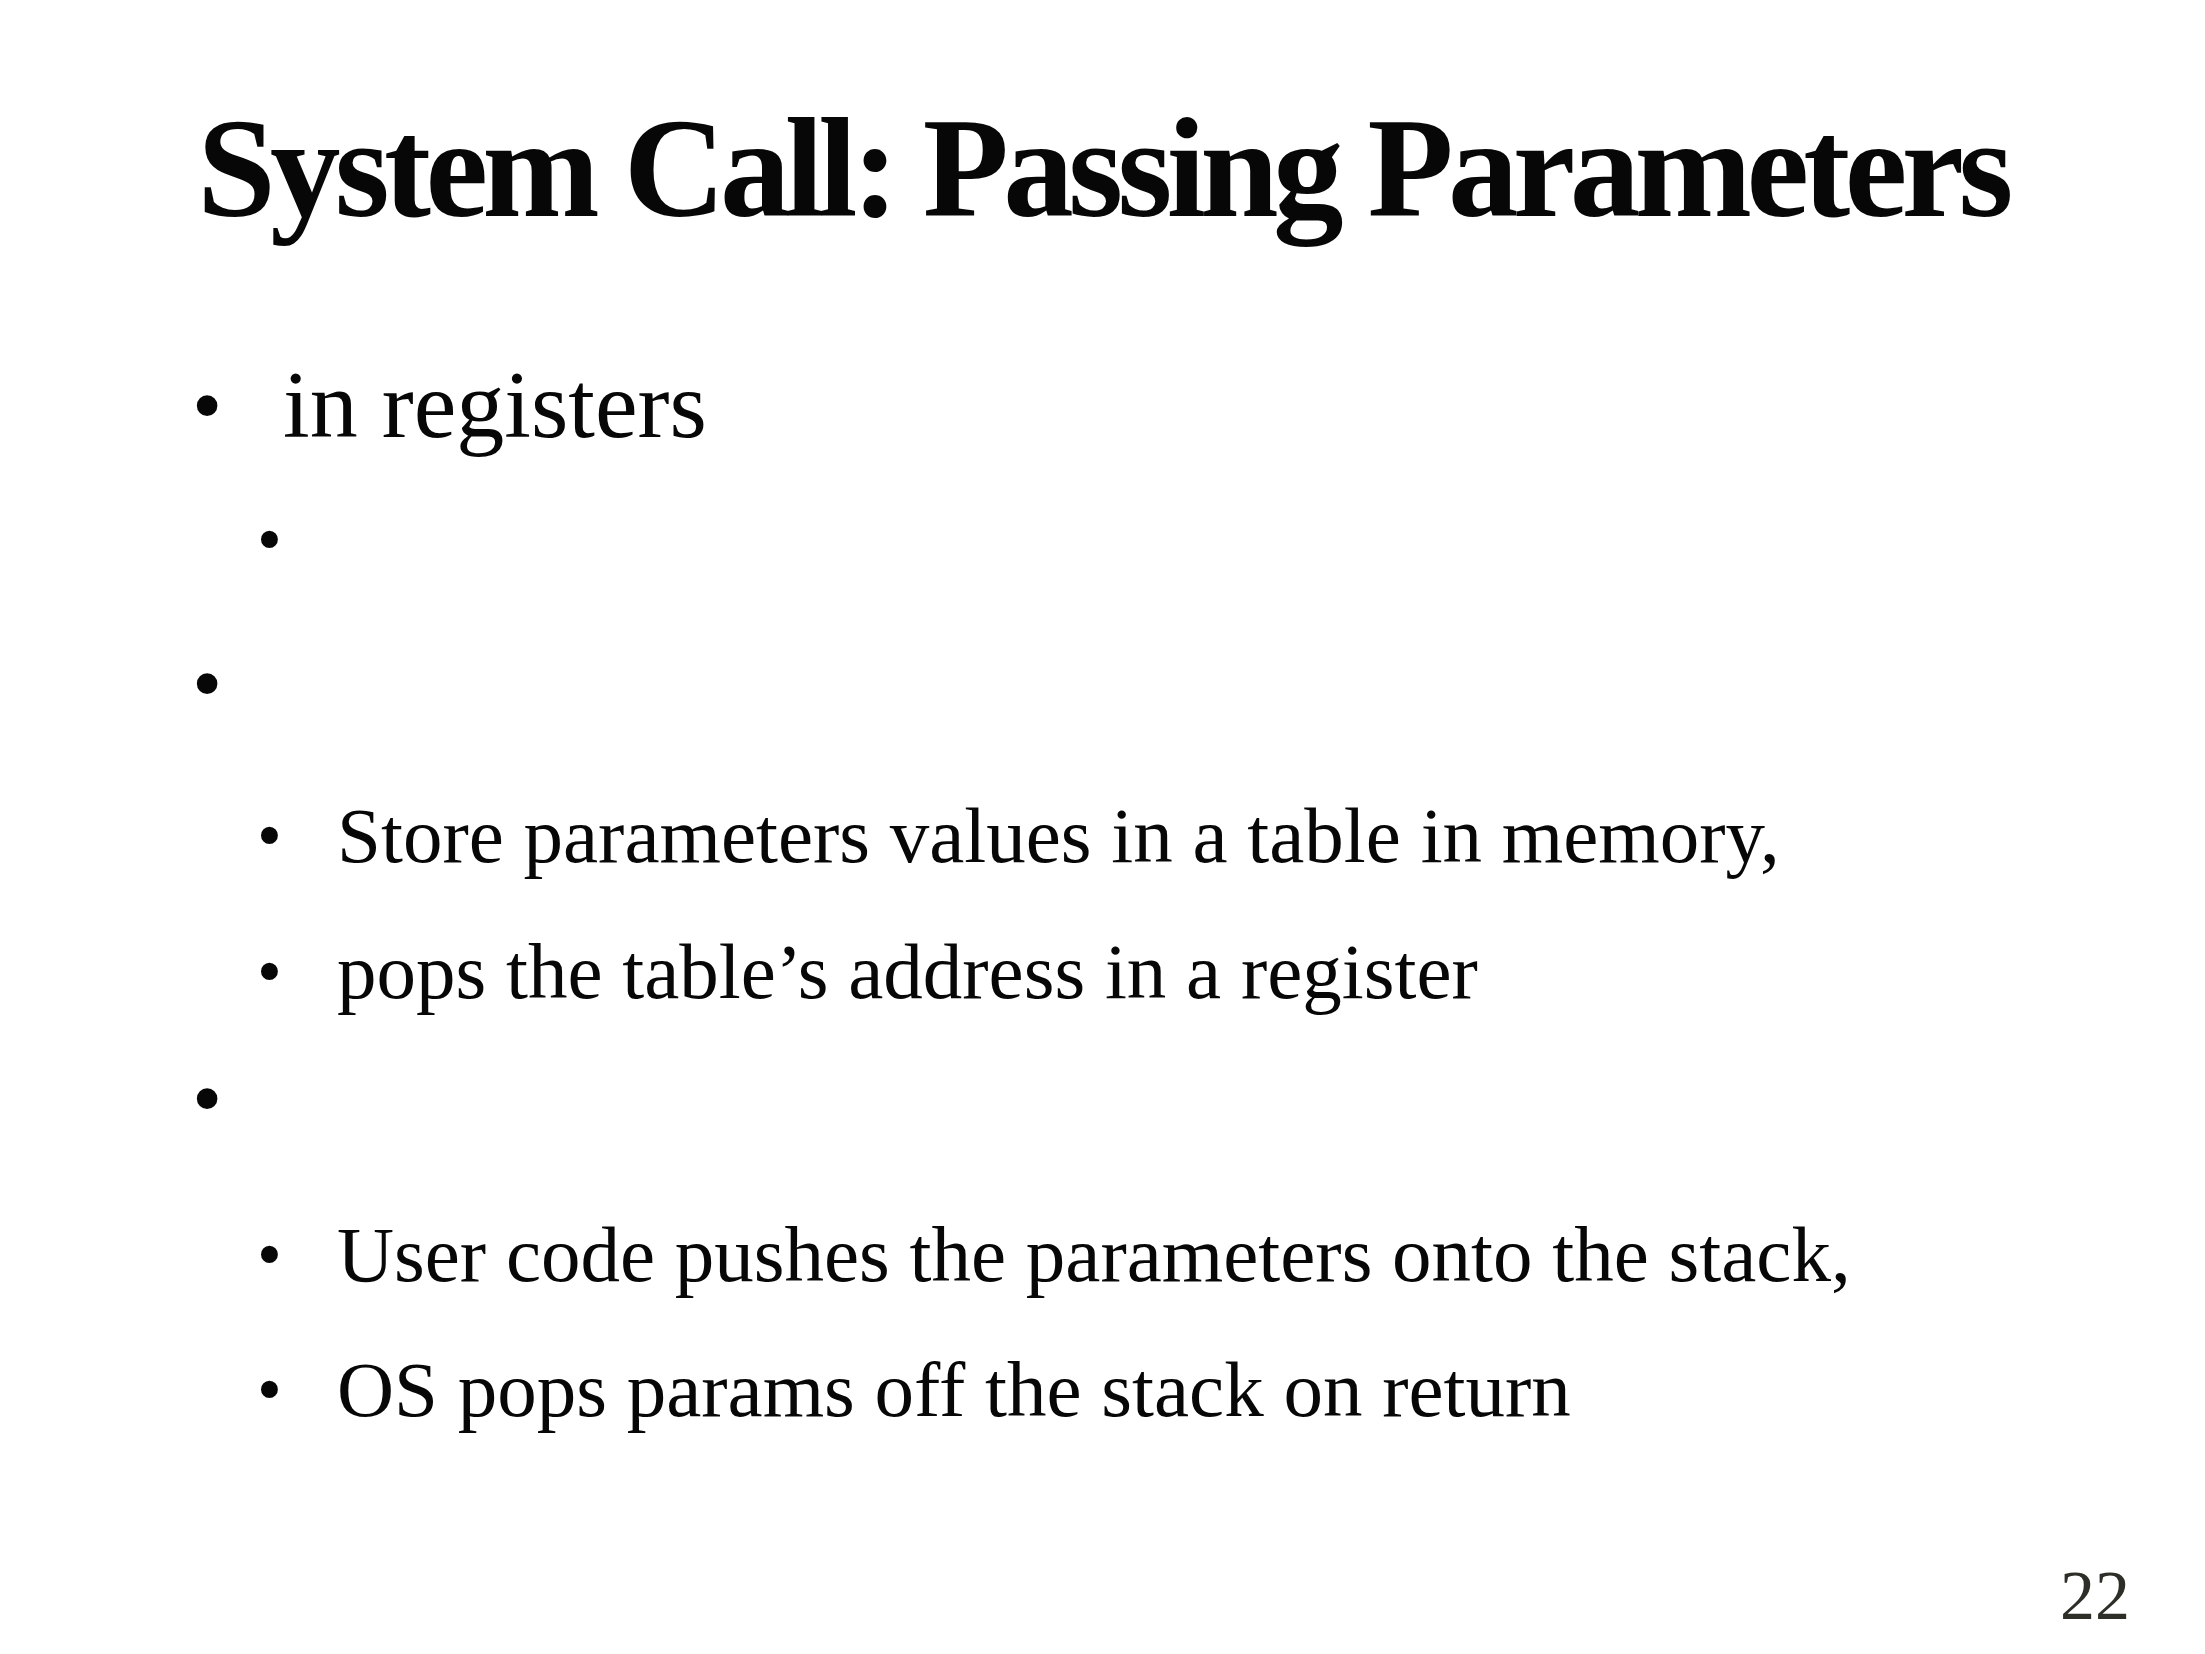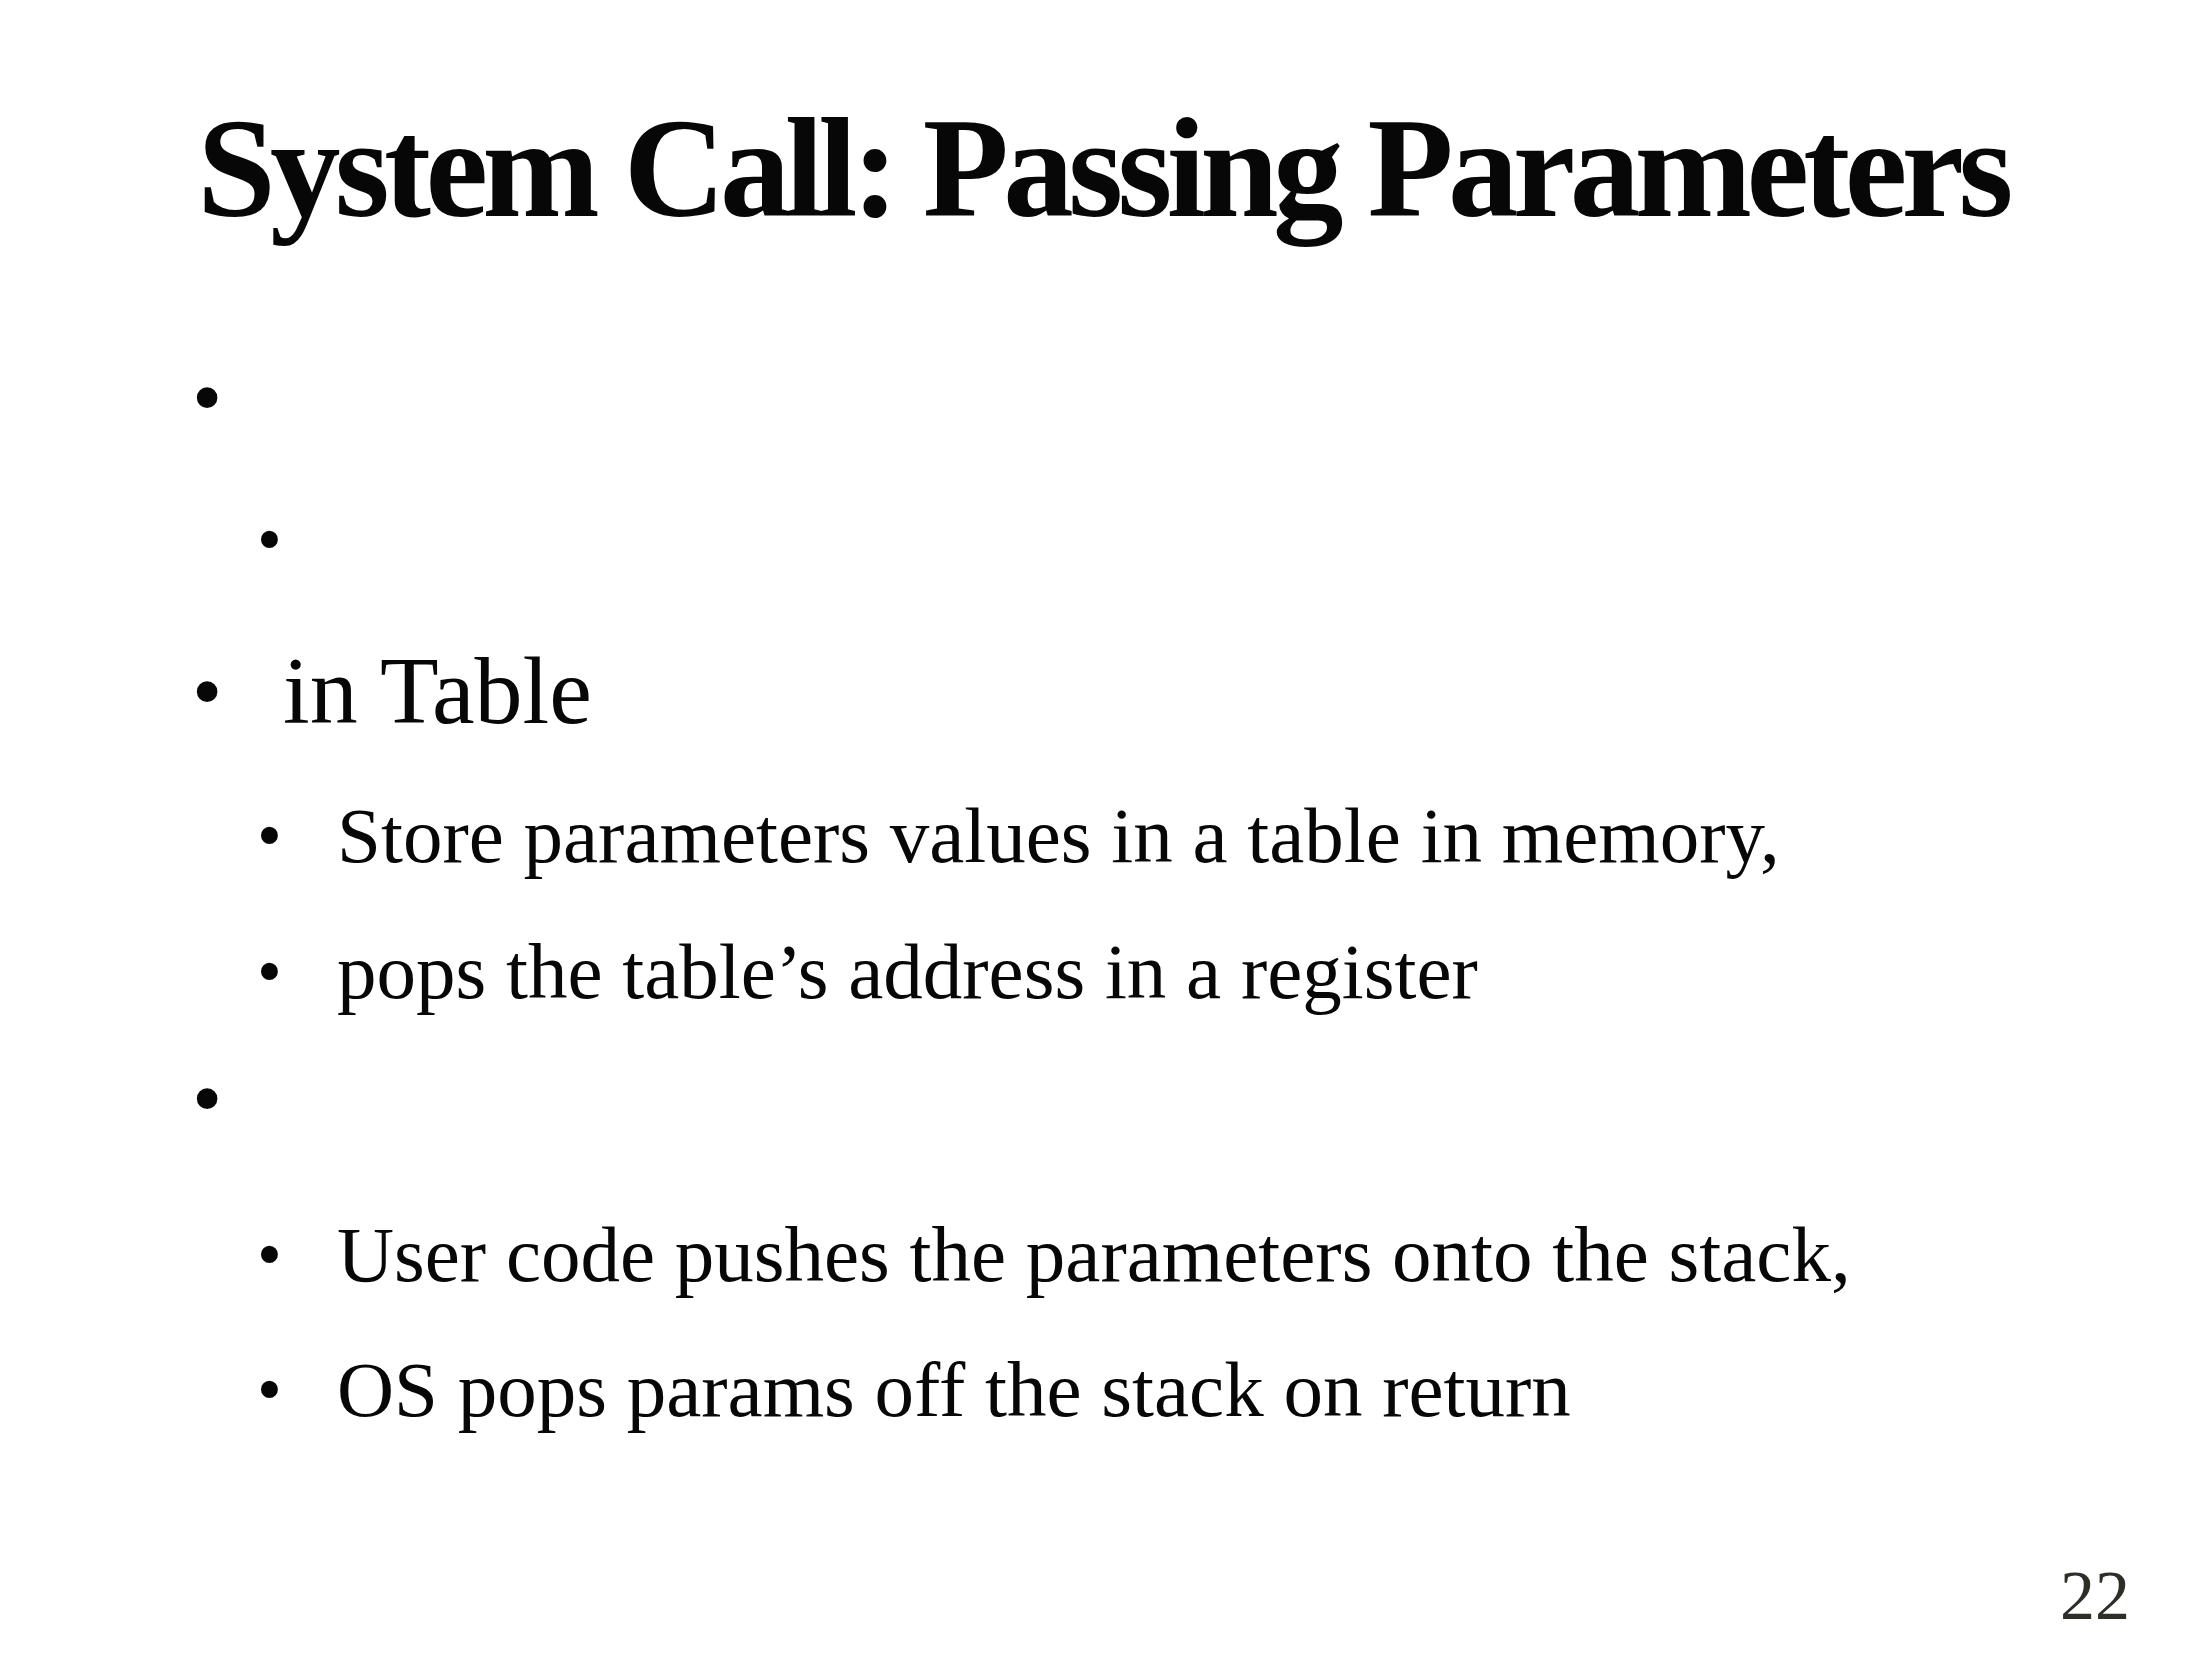--- a/index.html
+++ b/index.html
@@ -69,29 +69,29 @@
 </style>
 </head>
 <body>
 
 <div class="slide">
 
   <h1 class="slide-title">System Call: Passing Parameters</h1>
 
   <div class="row l1 b0">
     <span class="bullet">•</span>
+    <span class="txt">in registers</span>
   </div>
 
   <div class="row l2 b1">
     <span class="bullet">•</span>
   </div>
 
   <div class="row l1 b2">
     <span class="bullet">•</span>
-    <span class="txt">in Table</span>
   </div>
 
   <div class="row l2 b3">
     <span class="bullet">•</span>
     <span class="txt">Store parameters values in a table in memory,</span>
   </div>
 
   <div class="row l2 b4">
     <span class="bullet">•</span>
     <span class="txt">pops the table’s address in a register</span>

